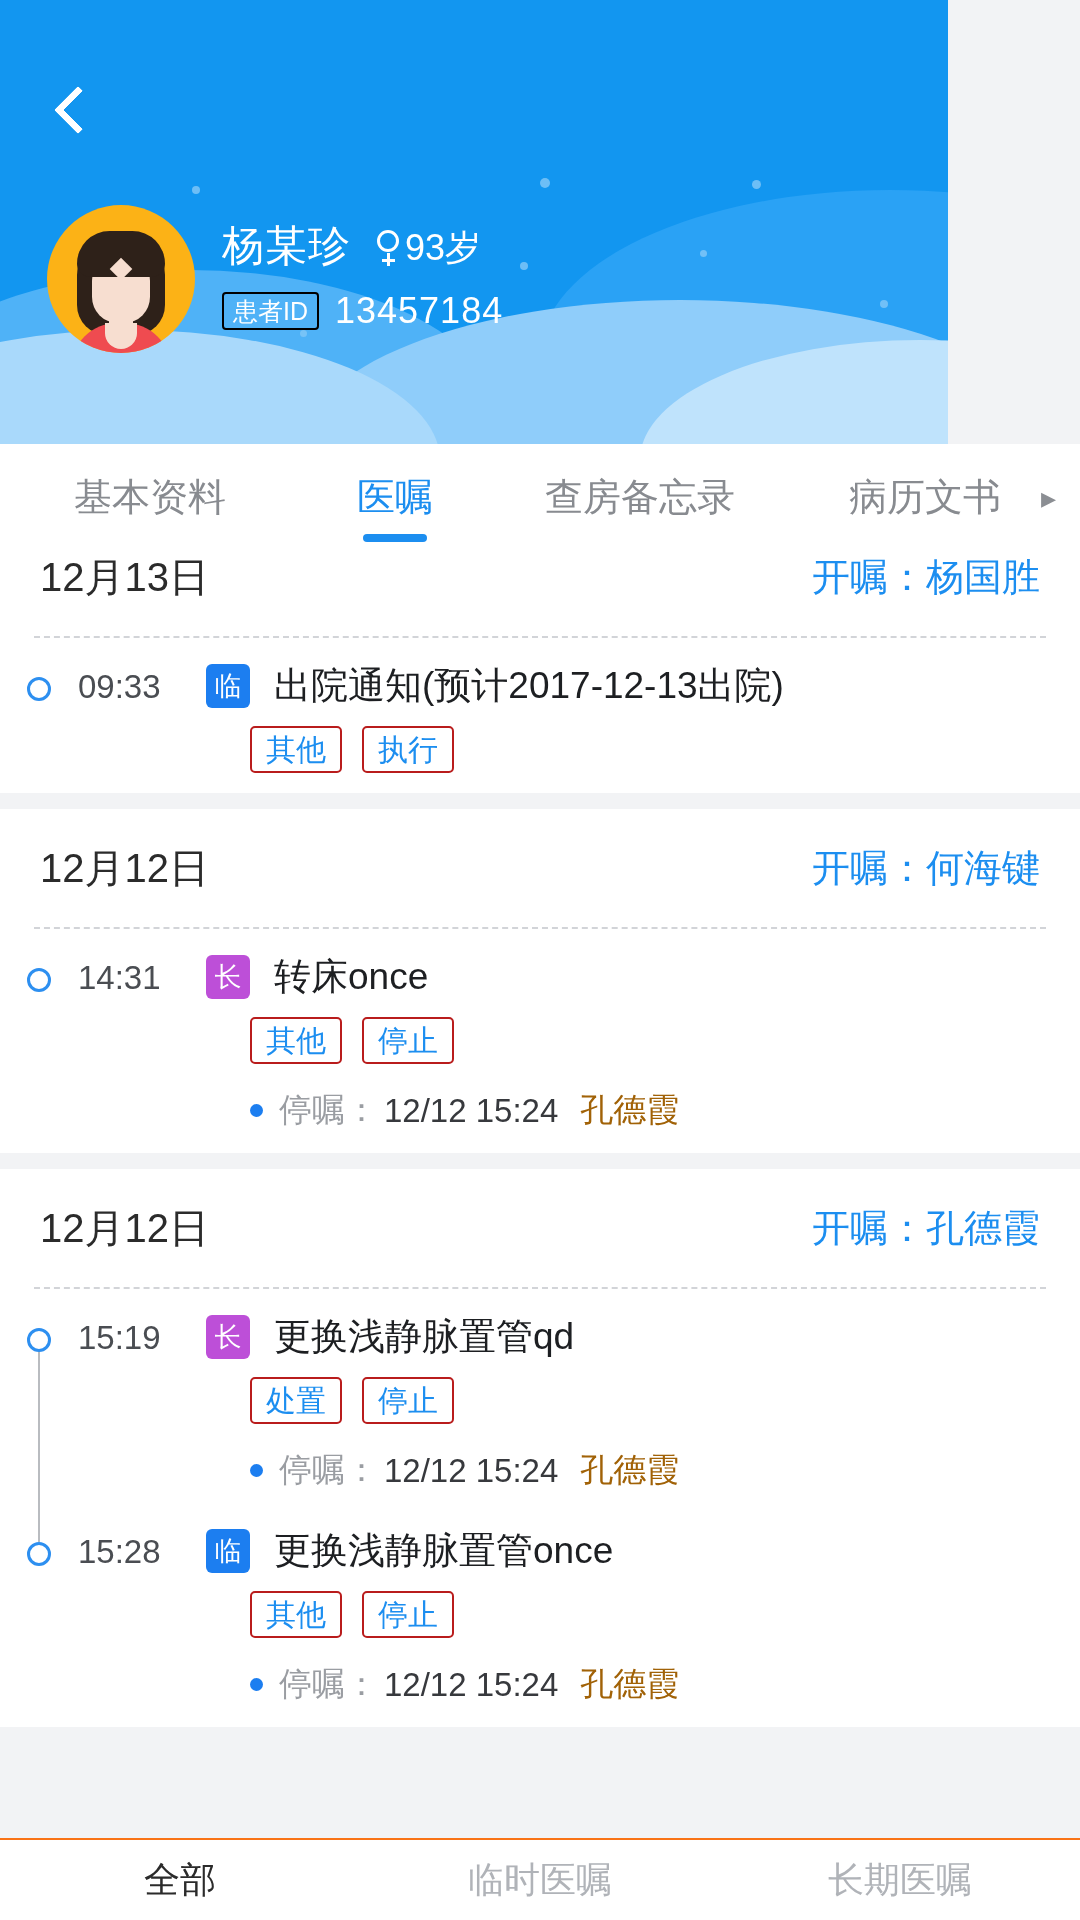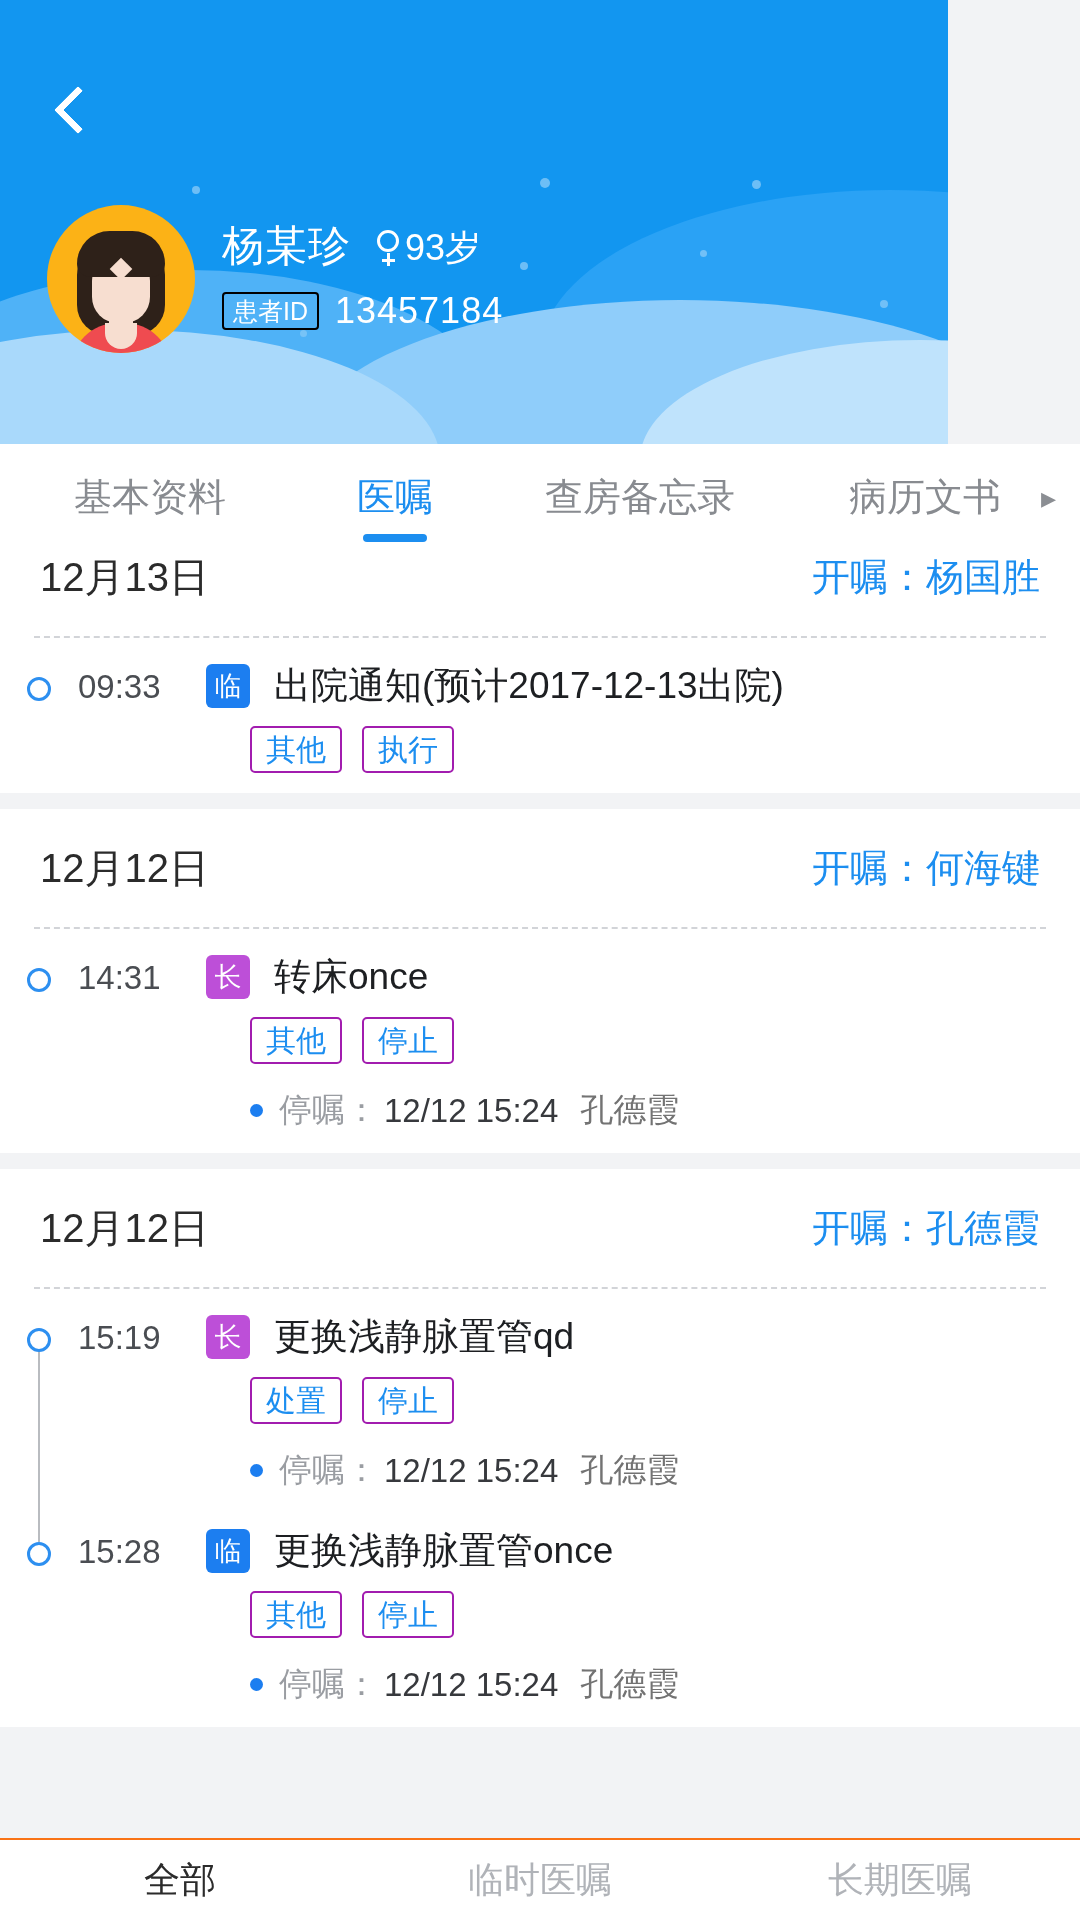--- a/index.html
+++ b/index.html
@@ -181,31 +181,31 @@
     display: flex; align-items: center; justify-content: center;
     flex: 0 0 44px; margin-top: 0px;
   }
   .type-lin { background: #1c7ef0; }
   .type-chang { background: #bd4fd8; }
   .o-title { font-size: 37px; color: #1d1f22; margin-left: 24px; line-height: 1.15; }
 
   .o-sub { margin-left: 250px; }
   .tag-row { display: flex; gap: 20px; margin-top: 18px; }
   .tag {
-    border: 2px solid #a21caf; color: #1c8ef0;
+    border: 2px solid #b91c1c; color: #1c8ef0;
     font-size: 30px; padding: 5px 14px; border-radius: 5px; line-height: 1.1;
   }
   .note-row { display: flex; align-items: center; margin-top: 24px; }
   .note-bullet {
     width: 13px; height: 13px; border-radius: 50%;
     background: #1c7ef0; flex: 0 0 13px; margin-right: 16px;
   }
   .note-label { font-size: 33px; color: #9a9da2; }
   .note-time { font-size: 33px; color: #37393d; margin-left: 6px; }
-  .note-person { font-size: 33px; color: #737373; margin-left: 22px; }
+  .note-person { font-size: 33px; color: #a16207; margin-left: 22px; }
 
   
   .bottom {
     position: absolute; left: 0; bottom: 0;
     width: 1080px; height: 82px;
     background: #fff; border-top: 2px solid #f97316;
     display: flex; align-items: center;
   }
   .bn { flex: 1; text-align: center; font-size: 36px; color: #b0b3b8; }
   .bn.active { color: #2b2b2b; }

